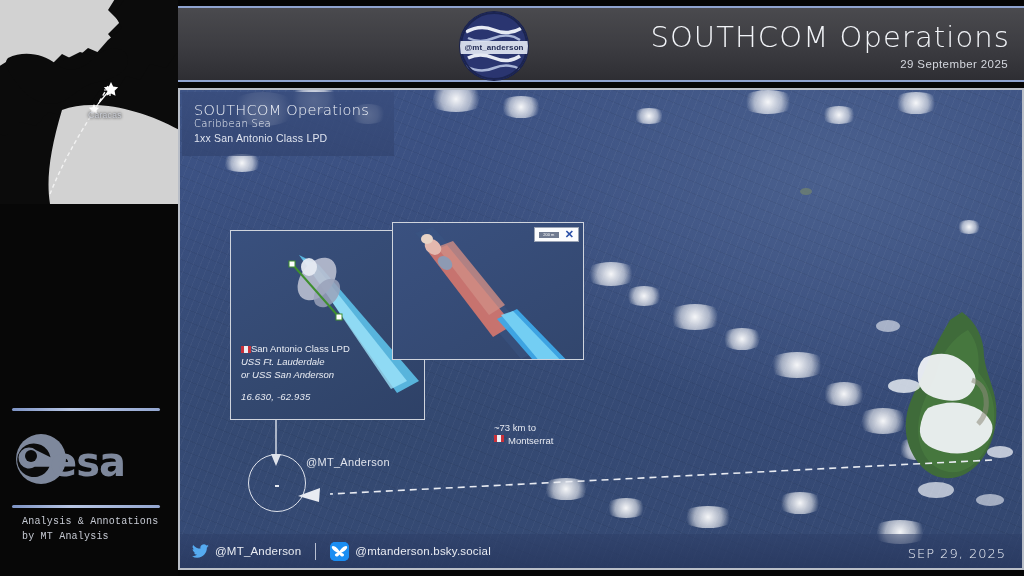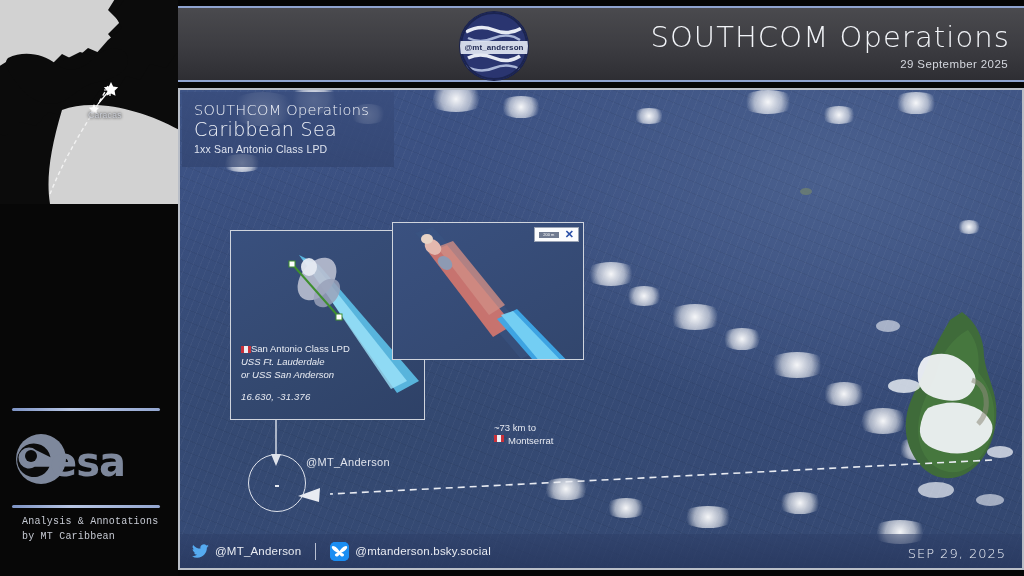--- a/index.html
+++ b/index.html
@@ -86,21 +86,21 @@
       repeating-linear-gradient(112deg, rgba(255,255,255,.035) 0 1px, rgba(0,0,0,0) 1px 7px),
       repeating-linear-gradient(22deg, rgba(0,0,0,.05) 0 1px, rgba(0,0,0,0) 1px 11px);
   }
 
   
   #sat-caption {
     position: absolute; left: 2px; top: 2px; width: 212px; padding: 10px 12px 12px 12px;
     background: linear-gradient(180deg, rgba(57,77,125,.86), rgba(50,68,112,.72));
   }
   #sat-caption .l1 { color:#eef1f7; font-size:14.5px; font-weight:300; letter-spacing:.3px; font-family:"DejaVu Sans",sans-serif;}
-  #sat-caption .l2 { color:#eef1f7; font-size:19px; font-weight:300; letter-spacing:.3px; font-family:"DejaVu Sans",sans-serif;}
+  #sat-caption .l2 { color:#eef1f7; font-size:10px; font-weight:300; letter-spacing:.3px; font-family:"DejaVu Sans",sans-serif;}
   #sat-caption .l3 { color:#dfe4ef; font-size:10.5px; margin-top:3px; letter-spacing:.2px;}
 
   
   #inset-main {
     position: absolute; left: 50px; top: 140px; width: 195px; height: 190px;
     border: 1.5px solid #cfd4dd; overflow: hidden;
     background: linear-gradient(150deg,#39507e 0%, #33486f 60%, #2e4167 100%);
   }
   #inset-main .ann {
     position: absolute; left: 10px; top: 112px; color:#e9ecf3; font-size:9.5px; line-height:1.35;
@@ -199,21 +199,21 @@
         <circle cx="17" cy="24" r="6" fill="#0b0b0b"></circle>
         <path d="M30 27 a16 16 0 1 0 -1 9 h-14 a10 10 0 1 1 1 -16 Z" fill="#0b0b0b" transform="translate(5,-3) scale(1.05)"></path>
         <text x="36" y="44" font-family="DejaVu Sans, sans-serif" font-size="40" font-weight="bold" fill="#7e889c" letter-spacing="-1">esa</text>
       </svg>
     </div>
 
     <div class="side-rule" id="rule-bottom"></div>
 
     <div id="credit">
       <div>Analysis &amp; Annotations</div>
-      <div>by MT Caribbean</div>
+      <div>by MT Analysis</div>
     </div>
   </div>
 
   <div id="header">
     <div id="brand-badge">
       <svg width="68" height="68" viewBox="0 0 68 68">
         <circle cx="34" cy="34" r="33" fill="#2a3570"></circle>
         <path d="M6 20 q14 -8 28 -2 q14 6 28 -2" stroke="#e6eaf4" stroke-width="3.5" fill="none"></path>
         <path d="M8 26 q12 6 26 0 q14 -6 26 2" stroke="#aab6d8" stroke-width="2.5" fill="none"></path>
         <path d="M8 46 q12 -6 26 0 q14 6 26 -2" stroke="#e6eaf4" stroke-width="3.5" fill="none"></path>
@@ -316,21 +316,21 @@
         <rect x="58" y="30" width="6" height="6" fill="#ffffff" stroke="#3f8f2f" stroke-width="1"></rect>
         <rect x="105" y="83" width="6" height="6" fill="#ffffff" stroke="#3f8f2f" stroke-width="1"></rect>
       </svg>
       <div class="ann">
         <div class="name">
           <span class="flag-chip"></span>
           <span>San Antonio Class LPD</span>
         </div>
         <div class="ital">USS Ft. Lauderdale</div>
         <div class="ital">or USS San Anderson</div>
-        <div class="coords">16.630, -31.376</div>
+        <div class="coords">16.630, -62.935</div>
       </div>
     </div>
 
     <div id="inset-zoom">
       <svg style="position:absolute; left:0; top:0;" width="192" height="138" viewBox="0 0 192 138">
         <path d="M22 10 L40 4 L150 126 L128 136 Z" fill="#3a5683" opacity=".5"></path>
 
         <path d="M36 30 L54 22 L120 102 L100 114 Z" fill="#d4766e" opacity=".92"></path>
         <path d="M44 24 L60 18 L112 82 L96 92 Z" fill="#cf8d84" opacity=".8"></path>
         <ellipse cx="40" cy="24" rx="9" ry="7" transform="rotate(40 40 24)" fill="#e3b8ae"></ellipse>

